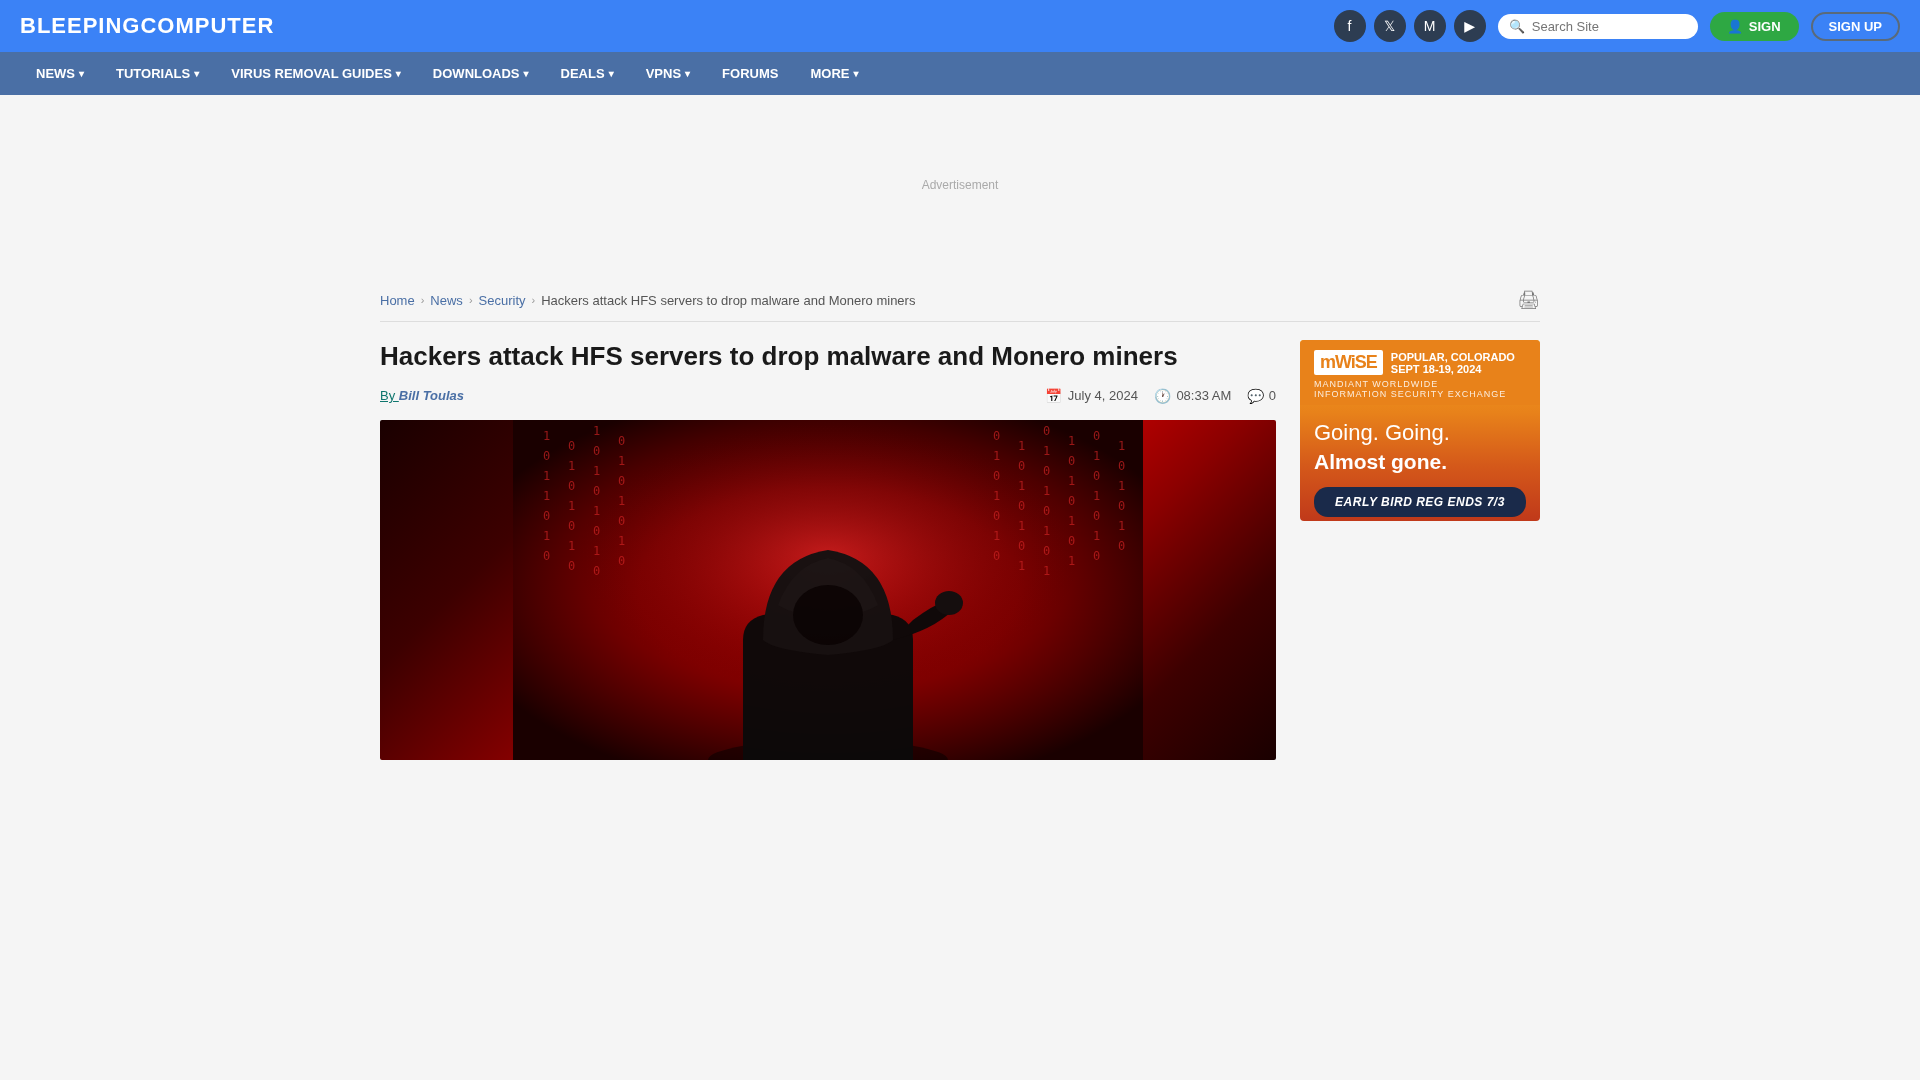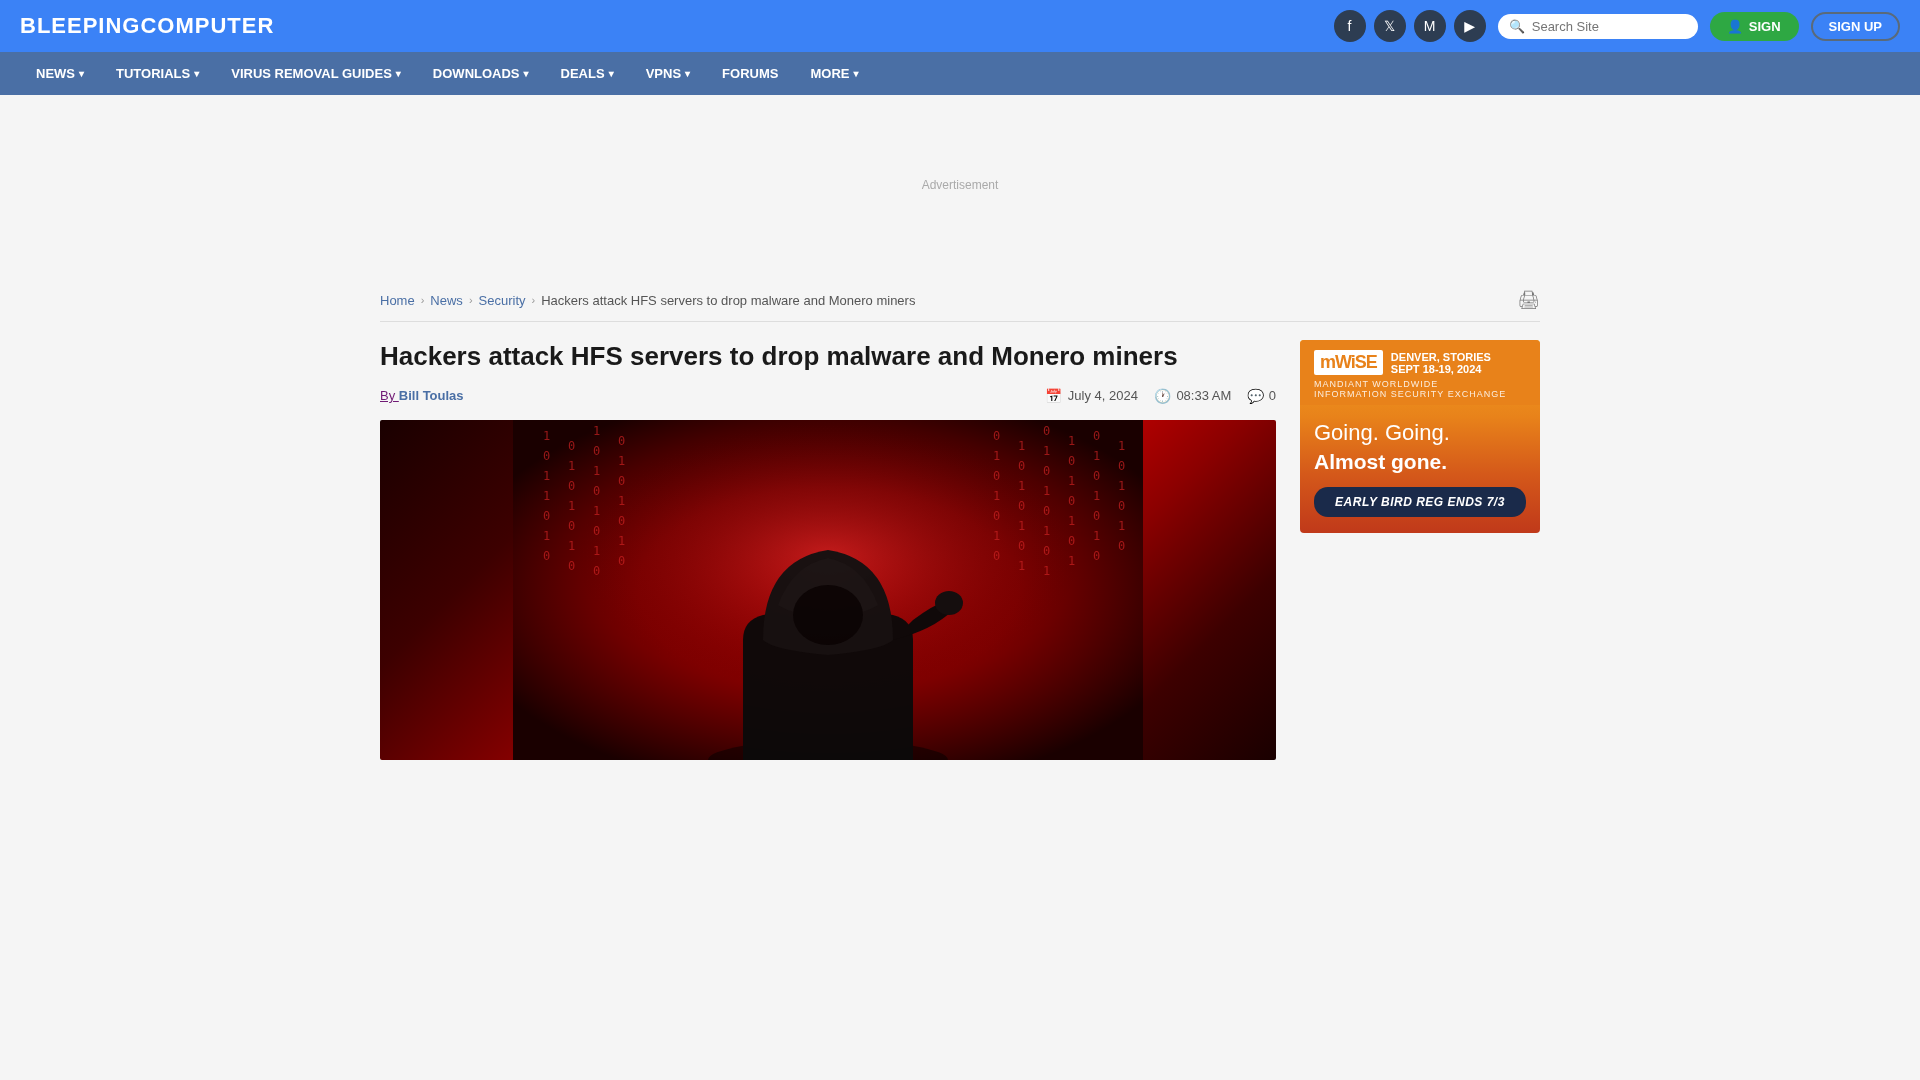--- a/index.html
+++ b/index.html
@@ -169,20 +169,21 @@
       align-items: center;
       justify-content: space-between;
       margin-bottom: 16px;
       font-size: 13px;
       color: #555;
     }
     .author-name {
       color: #4a6fa5;
       text-decoration: none;
       font-weight: 600;
+      font-style: italic;
     }
     .meta-right {
       display: flex;
       align-items: center;
       gap: 16px;
     }
     .meta-item {
       display: flex;
       align-items: center;
       gap: 5px;
@@ -238,21 +239,21 @@
     }
     .ad-location {
       color: white;
       font-size: 11px;
       font-weight: 600;
       text-align: right;
     }
     .ad-date { color: white; font-size: 11px; font-weight: 600; }
     .ad-subtitle { color: rgba(255,255,255,0.85); font-size: 9px; text-transform: uppercase; letter-spacing: 1px; }
     .ad-body {
-      padding: 14px 14px 16px;
+      padding: 14px 14px 4px;
     }
     .ad-tagline {
       color: white;
       font-size: 22px;
       font-weight: 300;
       line-height: 1.3;
       margin-bottom: 2px;
     }
     .ad-tagline strong { font-weight: 900; display: block; font-size: 21px; }
     .ad-cta {
@@ -374,21 +375,21 @@
     <span class="breadcrumb-print" title="Print">🖨</span>
   </div>
 
   <div class="article-layout">
 
     <main class="article-main">
       <h1 class="article-title">Hackers attack HFS servers to drop malware and Monero miners</h1>
 
       <div class="article-meta">
         <div>
-          <span style="color:#701a75;text-decoration:underline;">By </span>
+          <span style="color:#0f766e;text-decoration:underline;">By </span>
           <a href="#" class="author-name">Bill Toulas</a>
         </div>
         <div class="meta-right">
           <div class="meta-item">
             <span class="meta-icon">📅</span>
             <span>July 4, 2024</span>
           </div>
           <div class="meta-item">
             <span class="meta-icon">🕐</span>
             <span>08:33 AM</span>
@@ -519,21 +520,21 @@
 
     <aside class="article-sidebar">
 
       <div class="sidebar-ad">
         <div class="ad-header">
           <div class="ad-mwise">
             <div class="mwise-logo">
               <span>mWiSE</span>
             </div>
             <div style="display:flex;flex-direction:column;">
-              <span class="ad-location">DENVER, STORIES</span>
+              <span class="ad-location">POPULAR, COLORADO</span>
               <span class="ad-date">SEPT 18-19, 2024</span>
             </div>
           </div>
           <div class="ad-subtitle">MANDIANT WORLDWIDE</div>
           <div class="ad-subtitle">INFORMATION SECURITY EXCHANGE</div>
         </div>
         <div class="ad-body">
           <div class="ad-tagline">
             <span>Going. Going.</span>
             <strong>Almost gone.</strong>

